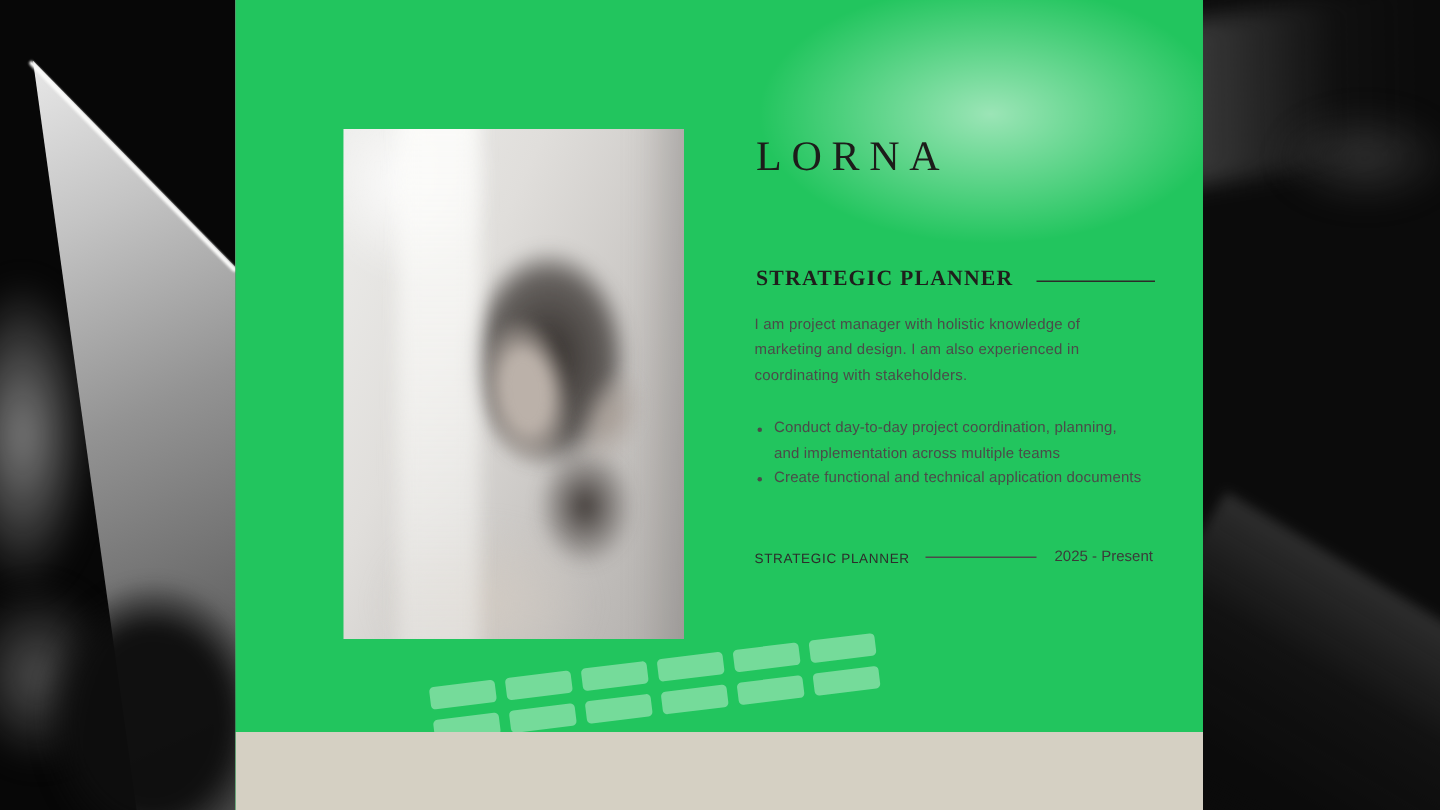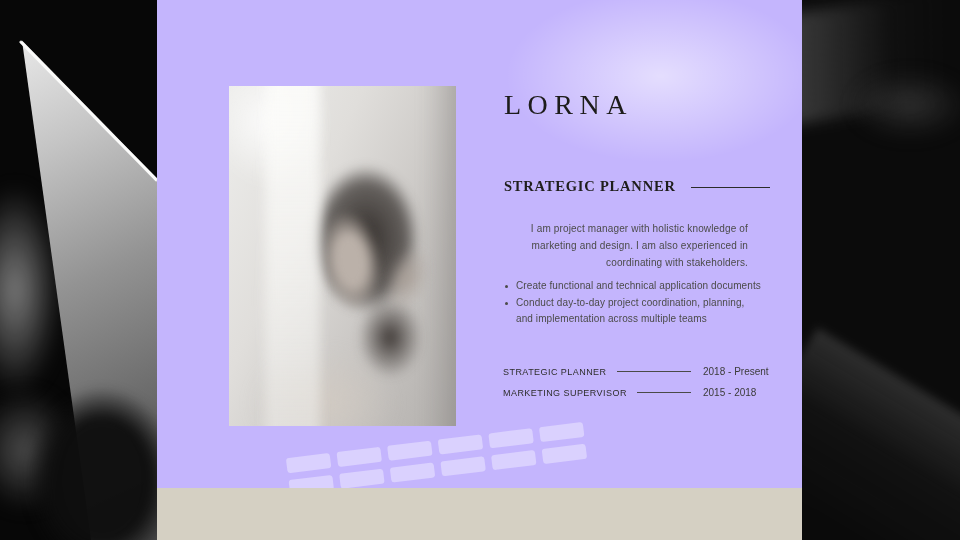--- a/index.html
+++ b/index.html
@@ -56,21 +56,21 @@
   }
   .rp-arm {
     position: absolute; left: -60px; bottom: -60px; width: 300px; height: 210px;
     background: linear-gradient(to bottom, rgba(80,80,80,0.5), rgba(40,40,40,0.22) 35%, rgba(10,10,10,0.05) 75%);
     filter: blur(4px); transform: rotate(31deg);
   }
 
   
   .panel {
     position: absolute; left: 157px; top: 0; width: 645px; height: 540px;
-    background: #c4b5fd; overflow: hidden;
+    background: #22c55e; overflow: hidden;
   }
   .panel-glow {
     position: absolute; left: 48%; top: -6%; width: 60%; height: 40%;
     background: radial-gradient(closest-side, rgba(255,255,255,0.55), rgba(255,255,255,0) 80%);
   }
   .kb-ghost {
     position: absolute; left: 130px; top: 440px;
     display: grid; grid-template-columns: repeat(6, 44px); grid-gap: 7px;
     transform: rotate(-7deg); opacity: 0.5;
   }
@@ -127,24 +127,23 @@
   .role-row {
     position: absolute; left: 347px; top: 178px;
     display: flex; align-items: center;
     font-family: "Liberation Serif", serif;
     font-size: 14.5px; letter-spacing: 0.8px; font-weight: 700;
     color: #1f1e1c; white-space: nowrap;
   }
   .role-rule { width: 79px; height: 1px; background: #2c2b29; margin-left: 15px; margin-top: 2px; }
 
   .summary {
-    position: absolute; left: 346px; top: 220px; width: 245px;
+    position: absolute; left: 346px; top: 208px; width: 245px;
     font-size: 10px; line-height: 17px; letter-spacing: 0.15px;
     color: #4b4b49;
-    text-align: right;
   }
 
   .bullets {
     position: absolute; left: 348px; top: 278px; width: 258px;
     list-style: none; font-size: 10px; line-height: 16.5px;
     letter-spacing: 0.1px; color: #4b4b49;
   }
   .bullets li { display: flex; }
   .bullets .dot {
     flex: 0 0 3px; width: 3px; height: 3px; border-radius: 50%;
@@ -207,38 +206,33 @@
     <div class="role-row">
       <span>STRATEGIC PLANNER</span>
       <span class="role-rule"></span>
     </div>
 
     <p class="summary">I am project manager with holistic knowledge of marketing and design. I am also experienced in coordinating with stakeholders.</p>
 
     <ul class="bullets">
       <li>
         <span class="dot"></span>
-        <span>Create functional and technical application documents</span>
+        <span>Conduct day-to-day project coordination, planning, and implementation across multiple teams</span>
       </li>
       <li>
         <span class="dot"></span>
-        <span>Conduct day-to-day project coordination, planning, and implementation across multiple teams</span>
+        <span>Create functional and technical application documents</span>
       </li>
     </ul>
 
     <div class="timeline">
       <div class="xp-row">
         <span class="xp-role">STRATEGIC PLANNER</span>
         <span class="xp-line"></span>
-        <span class="xp-period">2018 - Present</span>
-      </div>
-      <div class="xp-row">
-        <span class="xp-role">MARKETING SUPERVISOR</span>
-        <span class="xp-line"></span>
-        <span class="xp-period">2015 - 2018</span>
+        <span class="xp-period">2025 - Present</span>
       </div>
     </div>
   </div>
 
   <div class="strip strip-right">
     <div class="rp-fold-a"></div>
     <div class="rp-fold-b"></div>
     <div class="rp-arm"></div>
   </div>
 

